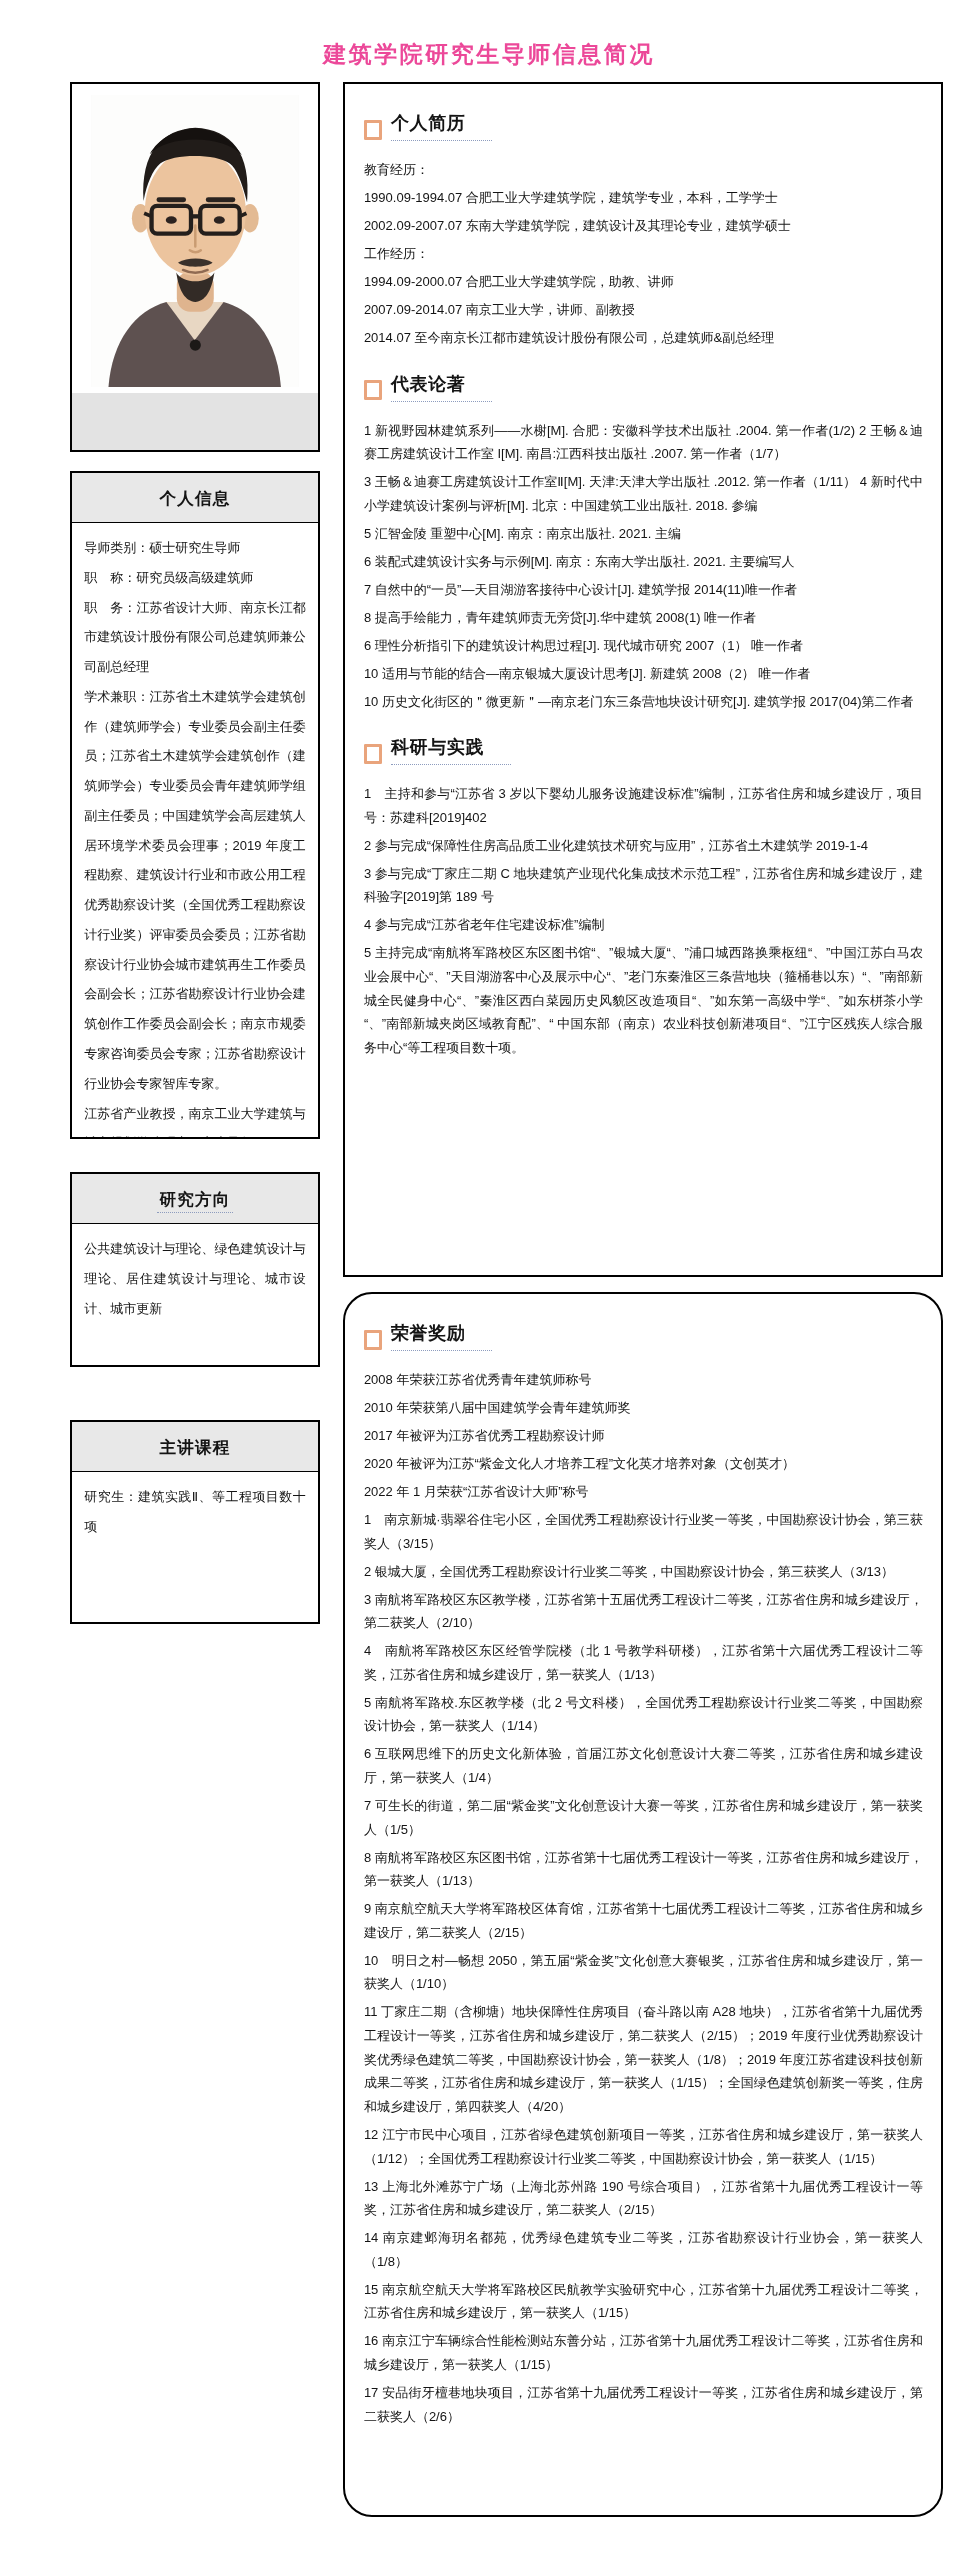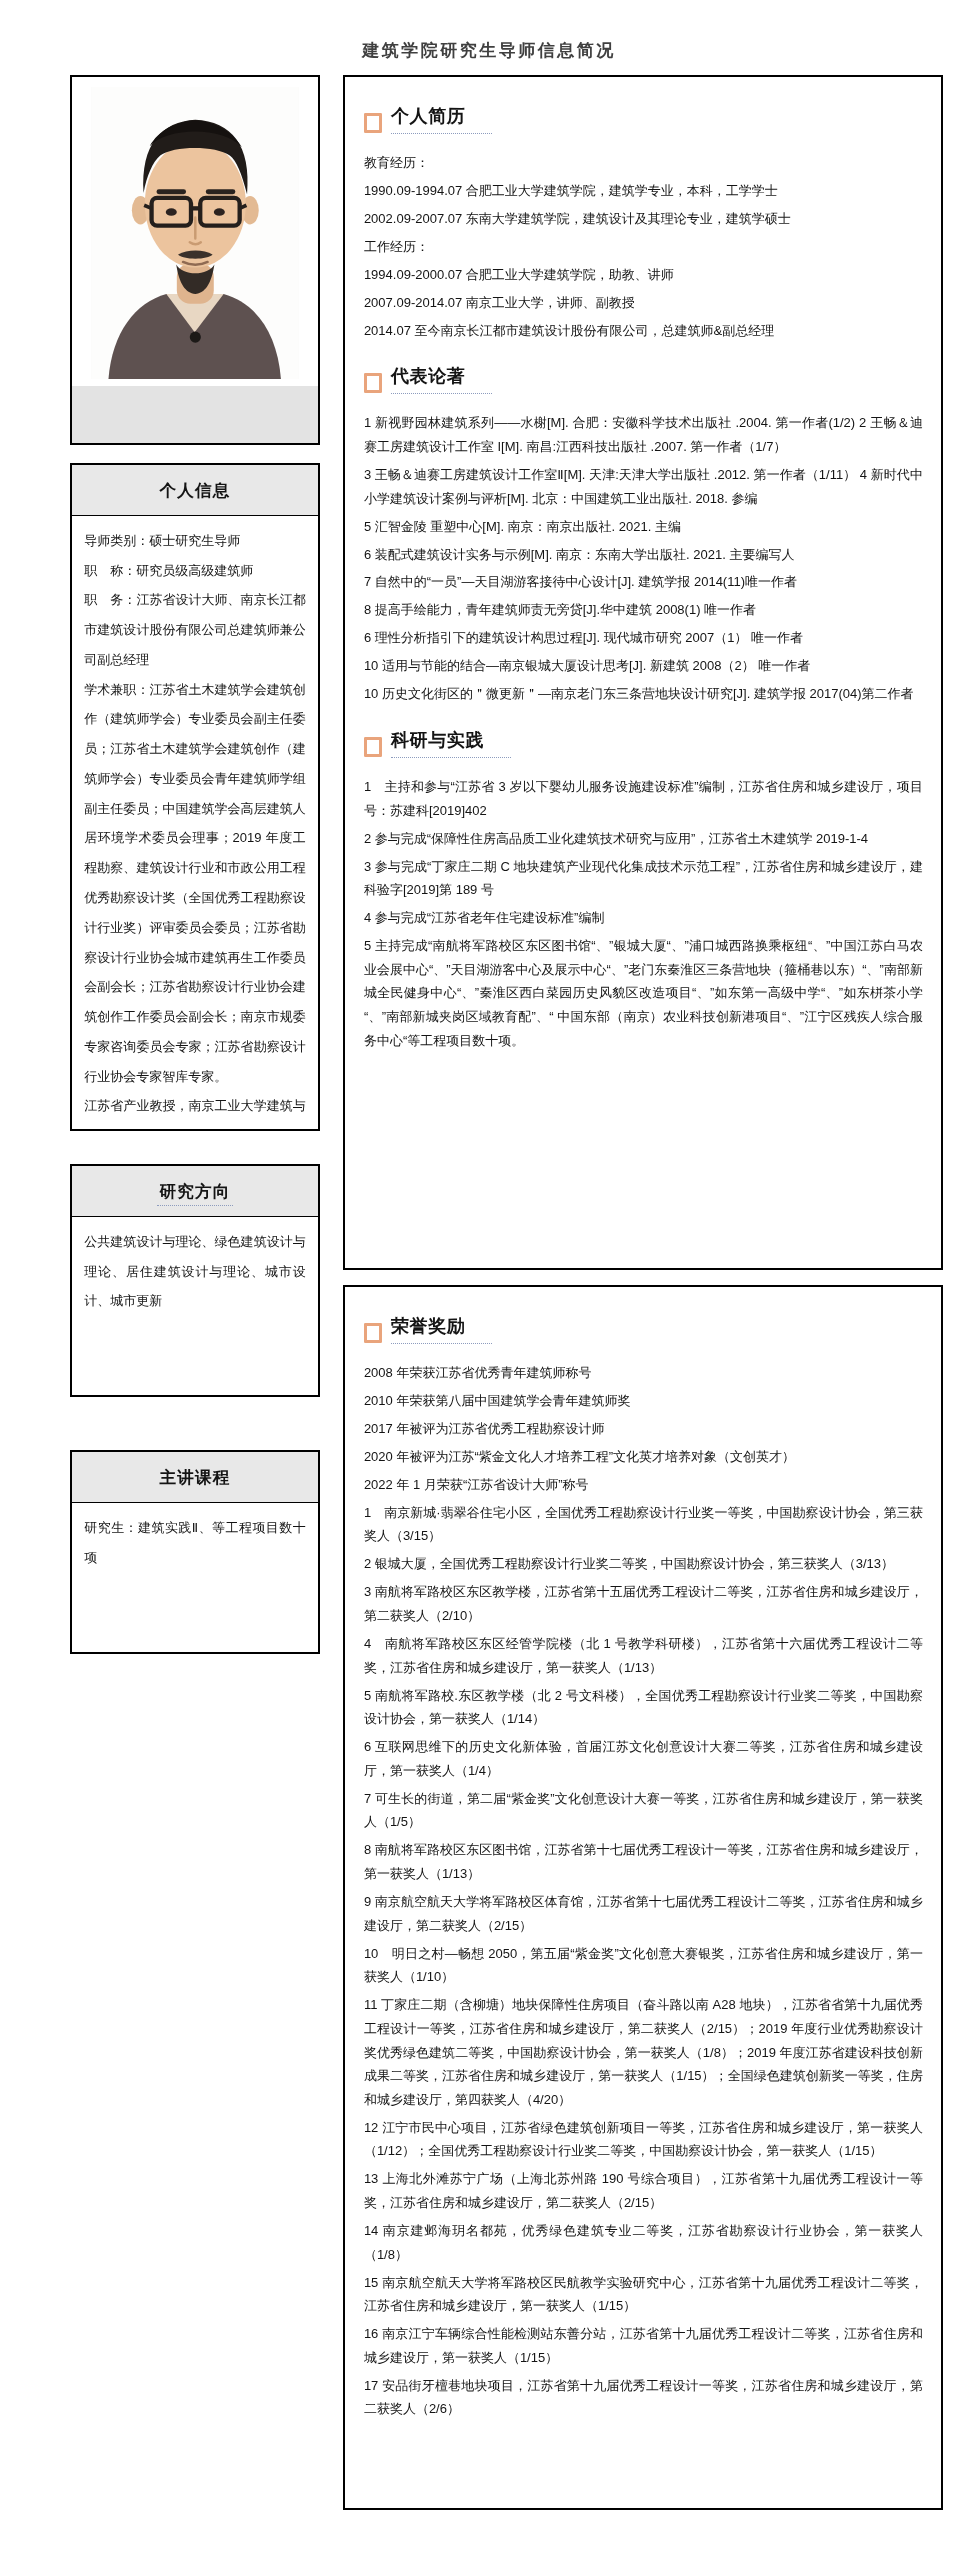--- a/index.html
+++ b/index.html
@@ -5,22 +5,22 @@
   html,body{margin:0;padding:0;background:#ffffff;}
   body{
     width:978px;
     font-family:"Liberation Sans","DejaVu Sans",sans-serif;
     color:#141414;
     -webkit-font-smoothing:antialiased;
   }
   .page{width:978px;box-sizing:border-box;padding:41px 0 49px;}
   .page-title{
     text-align:center;
-    color:#404040;
-    font-size:17px;
+    color:#ec4899;
+    font-size:23px;
     font-weight:700;
     letter-spacing:2.5px;
     margin:0 0 13.6px;
     line-height:1.2;
   }
   .columns{
     display:flex;
     align-items:flex-start;
     padding-left:70px;
   }
@@ -33,21 +33,21 @@
     border:2.5px solid #000;
     background:#fff;
     overflow:hidden;
   }
   .photo-box{height:370px;display:flex;flex-direction:column;margin-bottom:18.5px;}
   .photo-area{flex:1;display:flex;justify-content:center;align-items:flex-start;padding-top:10.5px;background:#fff;}
   .photo-frame{width:208px;height:292px;display:block;}
   .photo-caption{height:57px;background:#e3e3e3;}
 
   .box-personal{height:668px;margin-bottom:33px;}
-  .box-research{height:233px;margin-bottom:53px;}
+  .box-research{height:195px;margin-bottom:53px;}
   .box-courses{height:204px;}
 
   .side-box-head{
     background:#e8e8e8;
     border-bottom:1.2px solid #000;
     text-align:center;
     padding:15px 0 12.3px;
   }
   .side-title{font-size:16.6px;font-weight:700;letter-spacing:1.2px;}
   .side-title.dotted{border-bottom:1.8px dotted #8d9cbe;padding:0 2.5px 3.7px;}
@@ -60,21 +60,21 @@
   .side-box-body p{margin:0;}
 
   
   .main-box{
     box-sizing:border-box;
     border:2.5px solid #000;
     background:#fff;
     padding:5px 18.5px 30px;
   }
   .main-box-top{min-height:1195px;margin-bottom:15px;}
-  .main-box-honors{min-height:1225px;}
+  .main-box-honors{min-height:1225px;border-radius:29px;}
 
   .section-head{
     display:flex;
     align-items:flex-end;
     margin:22px 0 17px;
   }
   .section-head + .section-body{margin-bottom:5px;}
   .sq-icon{
     box-sizing:border-box;
     width:18.5px;height:20px;

